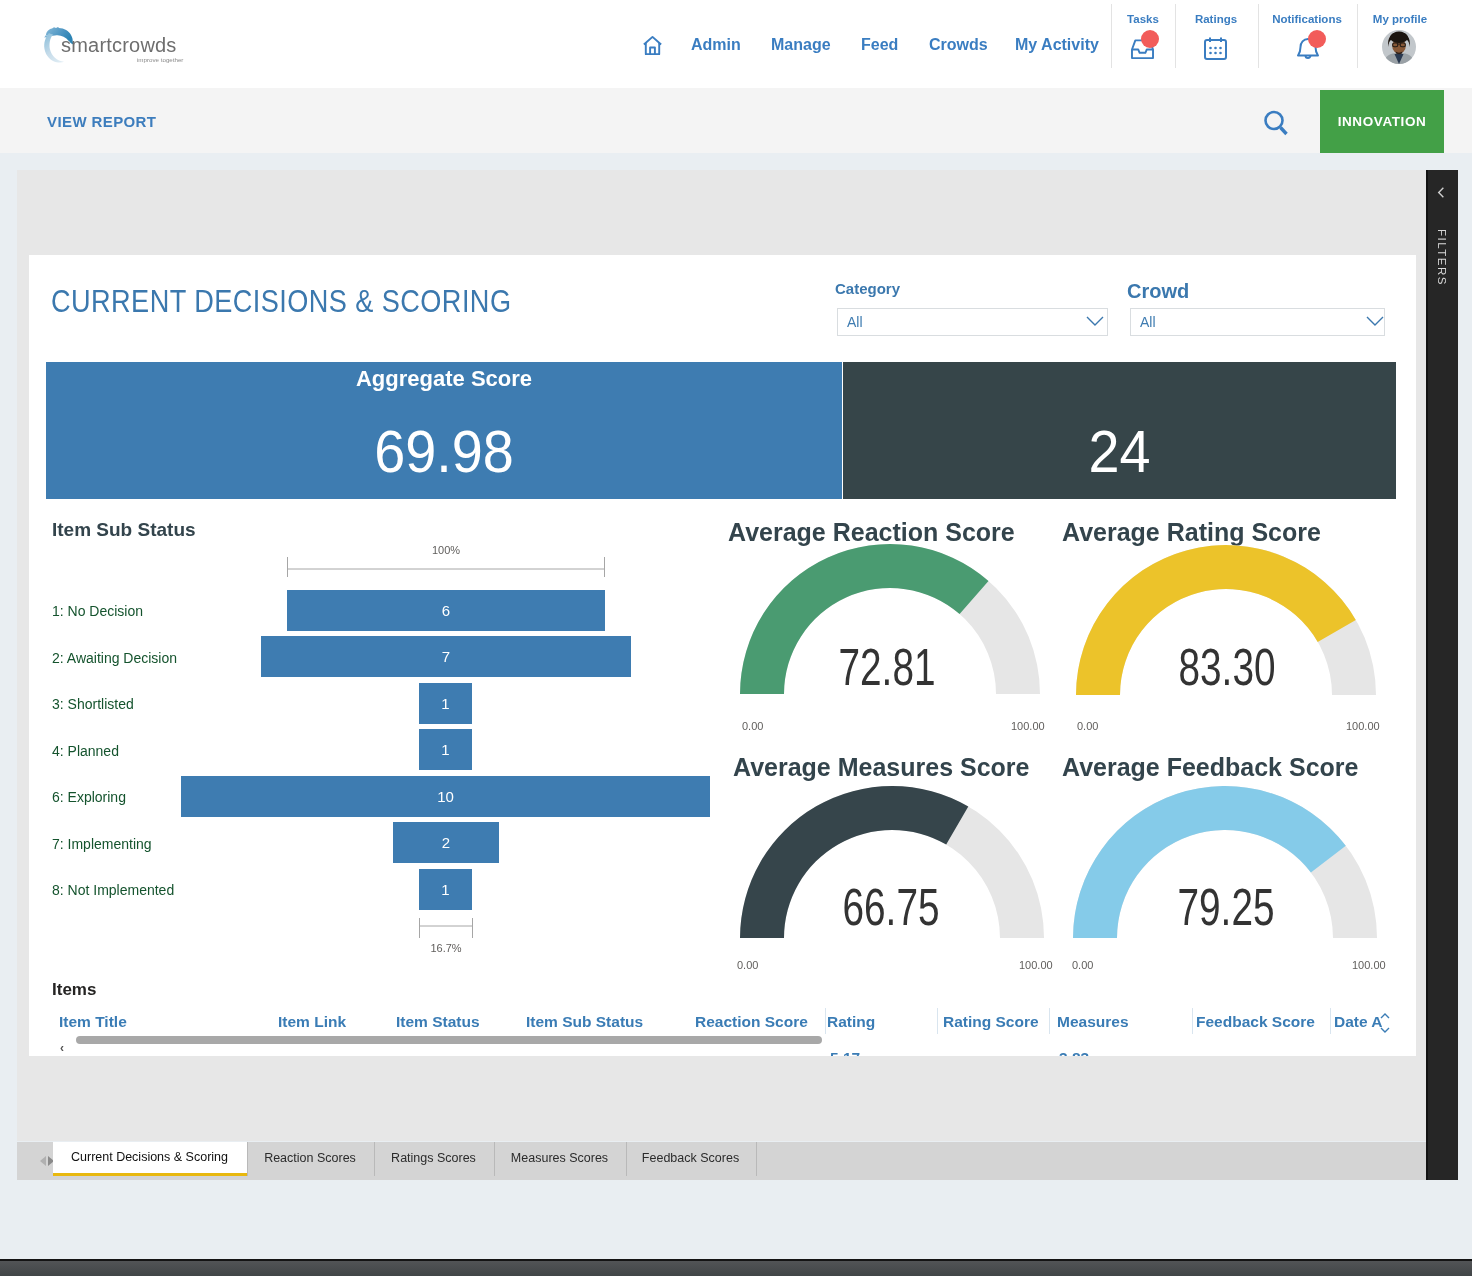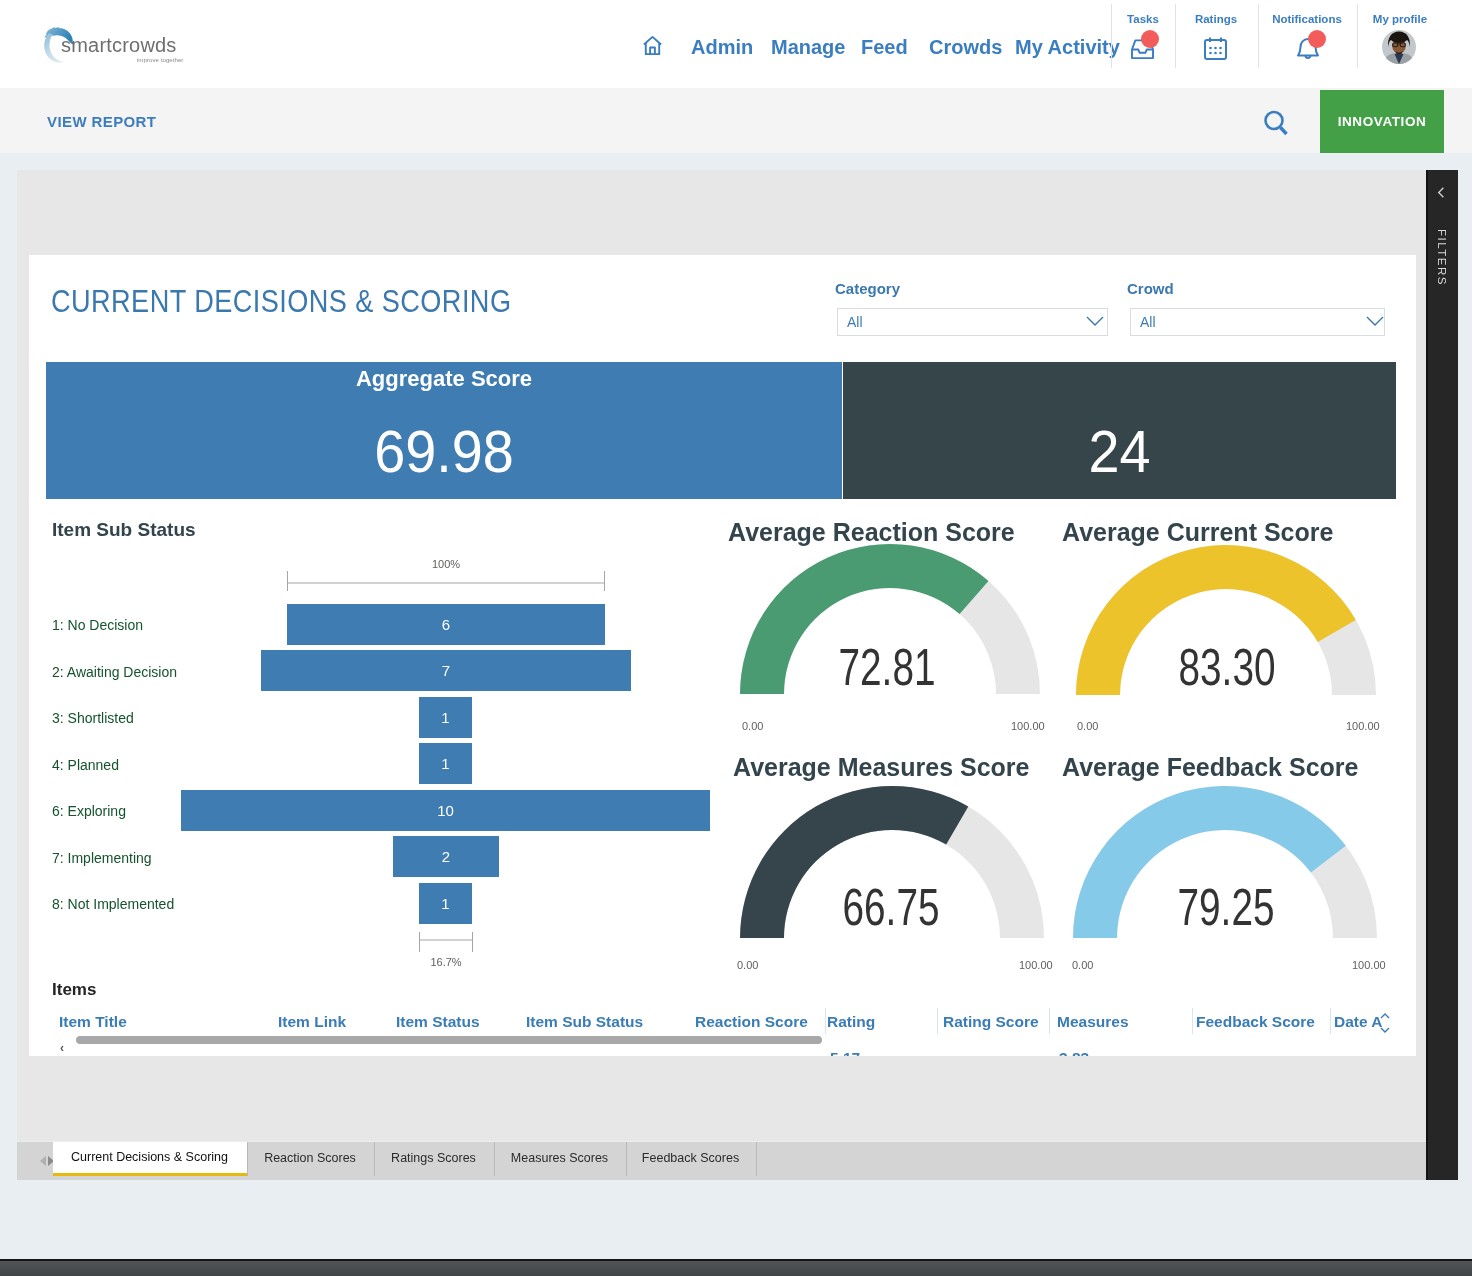--- a/index.html
+++ b/index.html
@@ -1,21 +1,21 @@
 <!DOCTYPE html>
 <html><head>
 <meta charset="utf-8">
 <style>
 html,body{margin:0;padding:0;}
 body{width:1472px;height:1276px;position:relative;overflow:hidden;
   font-family:"Liberation Sans",sans-serif;background:#e9eef2;}
 .abs{position:absolute;}
 
 #topbar{left:0;top:0;width:1472px;height:88px;background:#fff;}
-.navlink{position:absolute;top:36px;font-size:20px;font-weight:700;color:#3a7dc1;}
+.navlink{position:absolute;top:36px;font-size:16px;font-weight:700;color:#3a7dc1;}
 .icolabel{position:absolute;top:13px;font-size:11.5px;font-weight:700;color:#3a7dc1;text-align:center;width:80px;}
 .vdiv{position:absolute;top:4px;height:64px;width:1px;background:#e3e3e3;}
 
 #bar2{left:0;top:88px;width:1472px;height:65px;background:#f4f4f4;}
 #innov{left:1320px;top:90px;width:124px;height:63px;background:#43a047;color:#fff;
   font-size:13.5px;font-weight:700;letter-spacing:.6px;text-align:center;line-height:63px;}
 
 #panel{left:17px;top:170px;width:1409px;height:971px;background:#e7e7e7;}
 #canvas{left:29px;top:255px;width:1387px;height:801px;background:#fff;}
 #tabsbar{left:17px;top:1142px;width:1409px;height:38px;background:#d4d4d4;}
@@ -148,21 +148,21 @@
 <svg class="abs" style="left:1435px;top:186px" width="13" height="13" viewBox="0 0 14 14" fill="none" stroke="#cfcfcf" stroke-width="1.5">
     <path d="M9,2 L4,7 L9,12"></path>
   </svg>
 <div class="abs" style="left:1430px;top:229px;width:18px;font-size:11.5px;color:#d8d8d8;letter-spacing:1.5px;writing-mode:vertical-rl;text-align:center;">FILTERS</div>
 <div class="abs" id="bottomscroll"></div>
 
 <div class="abs" style="left:29px;top:255px;width:1387px;height:801px;overflow:hidden;">
   <div class="abs" style="left:22px;top:29px;font-size:31px;color:#3b78ae;letter-spacing:.5px;transform:scaleX(0.875);transform-origin:left center;">CURRENT DECISIONS &amp; SCORING</div>
 
   <div class="abs" style="left:806px;top:25px;font-size:15px;font-weight:700;color:#3b78ae">Category</div>
-  <div class="abs" style="left:1098px;top:25px;font-size:15px;font-weight:700;color:#3b78ae">Crowd</div>
+  <div class="abs" style="left:1098px;top:25px;font-size:20px;font-weight:700;color:#3b78ae">Crowd</div>
   <div class="abs" style="left:808px;top:53px;width:269px;height:26px;background:#fff;border:1px solid #d9dde0;"></div>
   <div class="abs" style="left:1101px;top:53px;width:253px;height:26px;background:#fff;border:1px solid #d9dde0;"></div>
   <div class="abs" style="left:818px;top:59px;font-size:14px;color:#3f7cb1">All</div>
   <div class="abs" style="left:1111px;top:59px;font-size:14px;color:#3f7cb1">All</div>
   <svg class="abs" style="left:1056px;top:60px" width="20" height="12" viewBox="0 0 20 12" fill="none" stroke="#3b78ae" stroke-width="1.4">
       <path d="M2,2 L10,10 L18,2"></path>
     </svg>
   <svg class="abs" style="left:1336px;top:60px" width="20" height="12" viewBox="0 0 20 12" fill="none" stroke="#3b78ae" stroke-width="1.4">
       <path d="M2,2 L10,10 L18,2"></path>
     </svg>
@@ -172,21 +172,21 @@
     <div class="cardnum" style="top:60px;">69.98</div>
   </div>
   <div class="abs" style="left:814px;top:107px;width:553px;height:137px;background:#364549;">
     <div class="cardnum" style="top:60px;">24</div>
   </div>
 
   <div class="abs" style="left:23px;top:264px;font-size:19px;font-weight:700;color:#33444c">Item Sub Status</div>
   <div id="funnel"></div>
 
   <div class="gtitle" style="left:699px;top:263px;">Average Reaction Score</div>
-  <div class="gtitle" style="left:1033px;top:263px;">Average Current Score</div>
+  <div class="gtitle" style="left:1033px;top:263px;">Average Rating Score</div>
   <div class="gtitle" style="left:704px;top:498px;">Average Measures Score</div>
   <div class="gtitle" style="left:1033px;top:498px;">Average Feedback Score</div>
   <svg class="abs" style="left:0px;top:0px" width="1387" height="801">
     <path d="M711.0,439.0 A150,150 0 0 1 1011.0,439.0 L967.0,439.0 A106,106 0 0 0 755.0,439.0 Z" fill="#e6e6e6"></path>
     <path d="M711.0,439.0 A150,150 0 0 1 959.5,325.9 L930.6,359.1 A106,106 0 0 0 755.0,439.0 Z" fill="#4a9b71"></path>
     <path d="M1047.0,440.0 A150,150 0 0 1 1347.0,440.0 L1303.0,440.0 A106,106 0 0 0 1091.0,440.0 Z" fill="#e6e6e6"></path>
     <path d="M1047.0,440.0 A150,150 0 0 1 1326.8,364.9 L1288.7,386.9 A106,106 0 0 0 1091.0,440.0 Z" fill="#ecc32a"></path>
     <path d="M711.0,683.0 A152,152 0 0 1 1015.0,683.0 L971.0,683.0 A108,108 0 0 0 755.0,683.0 Z" fill="#e6e6e6"></path>
     <path d="M711.0,683.0 A152,152 0 0 1 939.3,551.6 L917.2,589.6 A108,108 0 0 0 755.0,683.0 Z" fill="#36454b"></path>
     <path d="M1044.0,683.0 A152,152 0 0 1 1348.0,683.0 L1304.0,683.0 A108,108 0 0 0 1088.0,683.0 Z" fill="#e6e6e6"></path>
@@ -224,21 +224,21 @@
   <svg class="abs" style="left:1350px;top:757px" width="12" height="22" viewBox="0 0 12 22" fill="none" stroke="#3a7cb5" stroke-width="1.4">
     <path d="M2,6 L6,2 L10,6"></path>
       <path d="M2,16 L6,20 L10,16"></path>
   </svg>
   <div class="th" style="left:801px;top:794px;">5.17</div>
   <div class="th" style="left:1030px;top:794px;">3.83</div>
   <div class="abs" style="left:47px;top:781px;width:746px;height:8px;border-radius:4px;background:#a8a8a8;"></div>
   <div class="abs" style="left:31px;top:786px;font-size:12px;font-weight:700;color:#555;">‹</div>
 </div>
 
-<div class="abs" style="left:29px;top:269px;width:1387px;height:801px;">
+<div class="abs" style="left:29px;top:255px;width:1387px;height:801px;">
   <svg class="abs" style="left:0;top:0" width="700" height="801">
     <g stroke="#a6a6a6" stroke-width="1">
       <line x1="258.5" y1="302" x2="258.5" y2="322"></line>
       <line x1="575.5" y1="302" x2="575.5" y2="322"></line>
       <line x1="258.5" y1="314" x2="575.5" y2="314"></line>
       <line x1="390.5" y1="663" x2="390.5" y2="683"></line>
       <line x1="443.5" y1="663" x2="443.5" y2="683"></line>
       <line x1="390.5" y1="671" x2="443.5" y2="671"></line>
     </g>
     <text x="417" y="299" font-size="11" fill="#605e5c" text-anchor="middle">100%</text>

